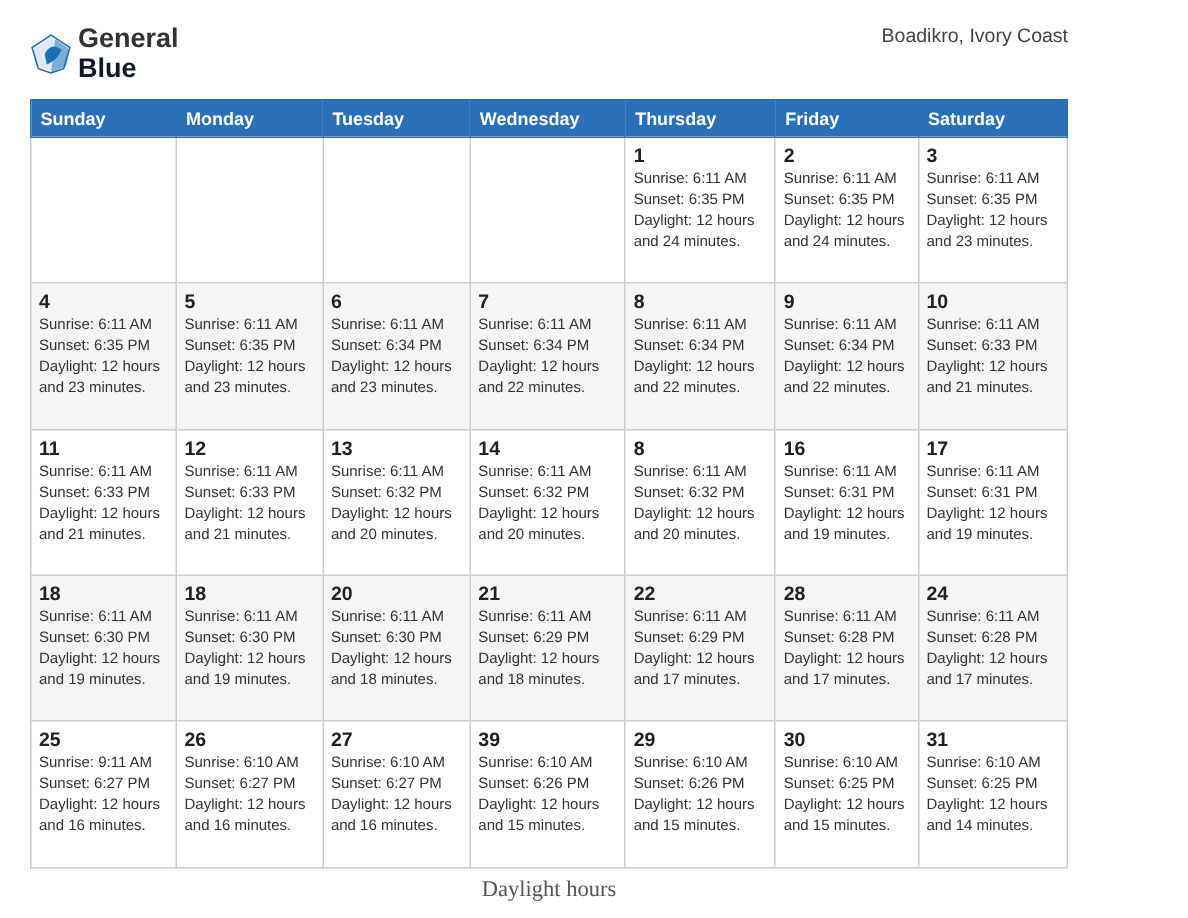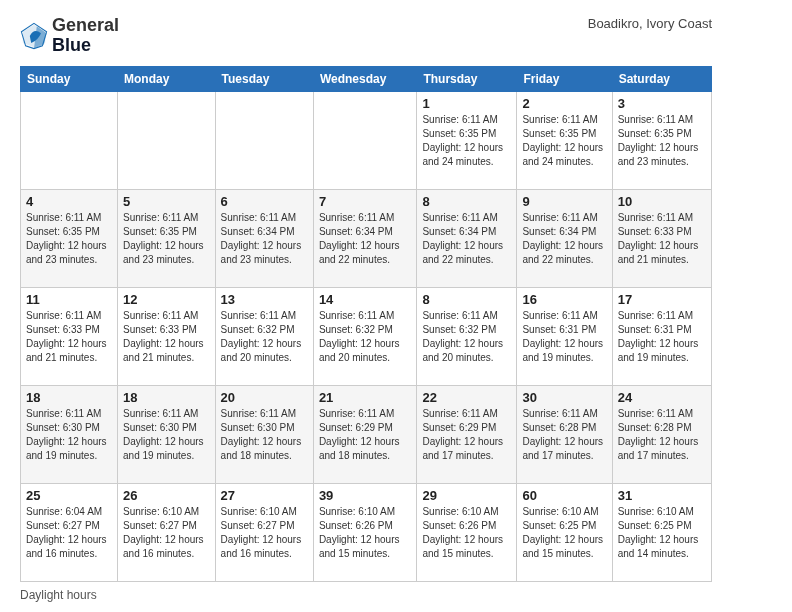--- a/index.html
+++ b/index.html
@@ -89,23 +89,24 @@
     .day-info {
       font-size: 10px;
       color: #333;
       line-height: 1.4;
     }
     .empty-cell {
       background: #fff;
     }
     .footer {
       margin-top: 6px;
-      font-size: 12px;
+      font-size: 15px;
       color: #555;
-      text-align: left;
+      text-align: center;
+      font-family: Liberation Serif, serif;
     }
   </style>
 </head>
 <body>
 
 <div class="page">
   <div class="header">
     <div class="logo">
       <svg class="logo-icon" viewBox="0 0 40 40">
         <polygon points="20,4 36,14 36,30 20,36 4,30 4,14" fill="#1a6fb5" opacity="0.15"></polygon>
@@ -274,36 +275,36 @@
 Sunset: 6:29 PM
 Daylight: 12 hours and 18 minutes.</div>
           </td>
           <td>
             <div class="day-num">22</div>
             <div class="day-info">Sunrise: 6:11 AM
 Sunset: 6:29 PM
 Daylight: 12 hours and 17 minutes.</div>
           </td>
           <td>
-            <div class="day-num">30</div>
+            <div class="day-num">28</div>
             <div class="day-info">Sunrise: 6:11 AM
 Sunset: 6:28 PM
 Daylight: 12 hours and 17 minutes.</div>
           </td>
           <td>
             <div class="day-num">24</div>
             <div class="day-info">Sunrise: 6:11 AM
 Sunset: 6:28 PM
 Daylight: 12 hours and 17 minutes.</div>
           </td>
         </tr>
         <tr>
           <td>
             <div class="day-num">25</div>
-            <div class="day-info">Sunrise: 6:04 AM
+            <div class="day-info">Sunrise: 9:11 AM
 Sunset: 6:27 PM
 Daylight: 12 hours and 16 minutes.</div>
           </td>
           <td>
             <div class="day-num">26</div>
             <div class="day-info">Sunrise: 6:10 AM
 Sunset: 6:27 PM
 Daylight: 12 hours and 16 minutes.</div>
           </td>
           <td>
@@ -318,21 +319,21 @@
 Sunset: 6:26 PM
 Daylight: 12 hours and 15 minutes.</div>
           </td>
           <td>
             <div class="day-num">29</div>
             <div class="day-info">Sunrise: 6:10 AM
 Sunset: 6:26 PM
 Daylight: 12 hours and 15 minutes.</div>
           </td>
           <td>
-            <div class="day-num">60</div>
+            <div class="day-num">30</div>
             <div class="day-info">Sunrise: 6:10 AM
 Sunset: 6:25 PM
 Daylight: 12 hours and 15 minutes.</div>
           </td>
           <td>
             <div class="day-num">31</div>
             <div class="day-info">Sunrise: 6:10 AM
 Sunset: 6:25 PM
 Daylight: 12 hours and 14 minutes.</div>
           </td>

